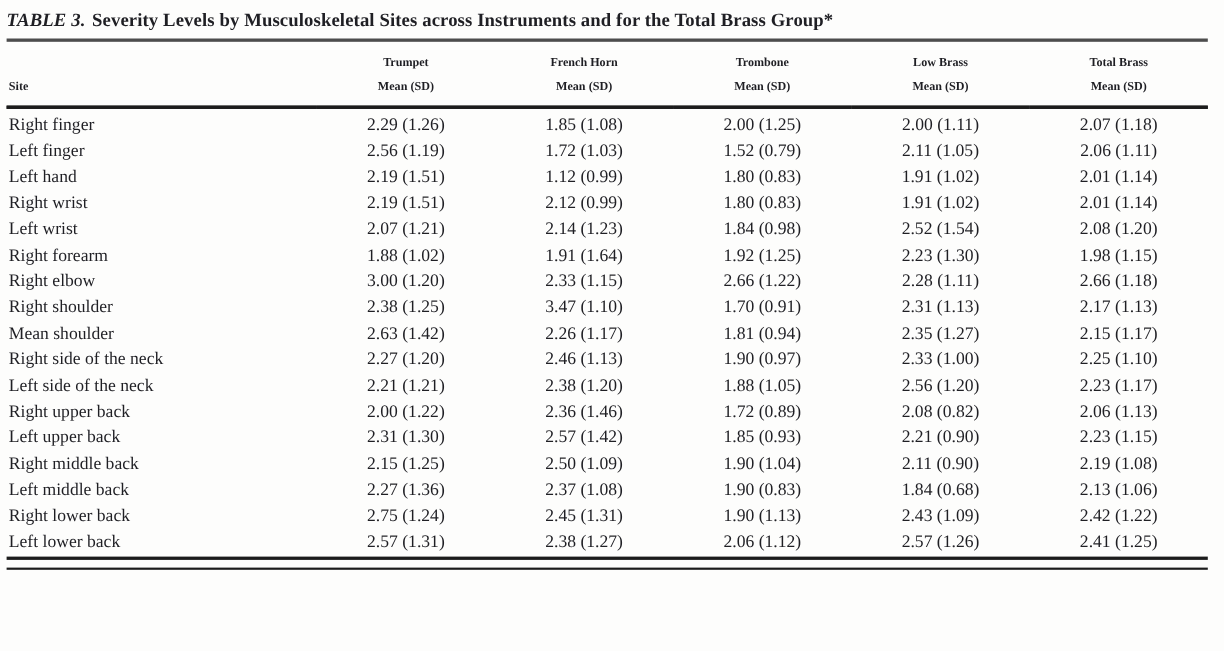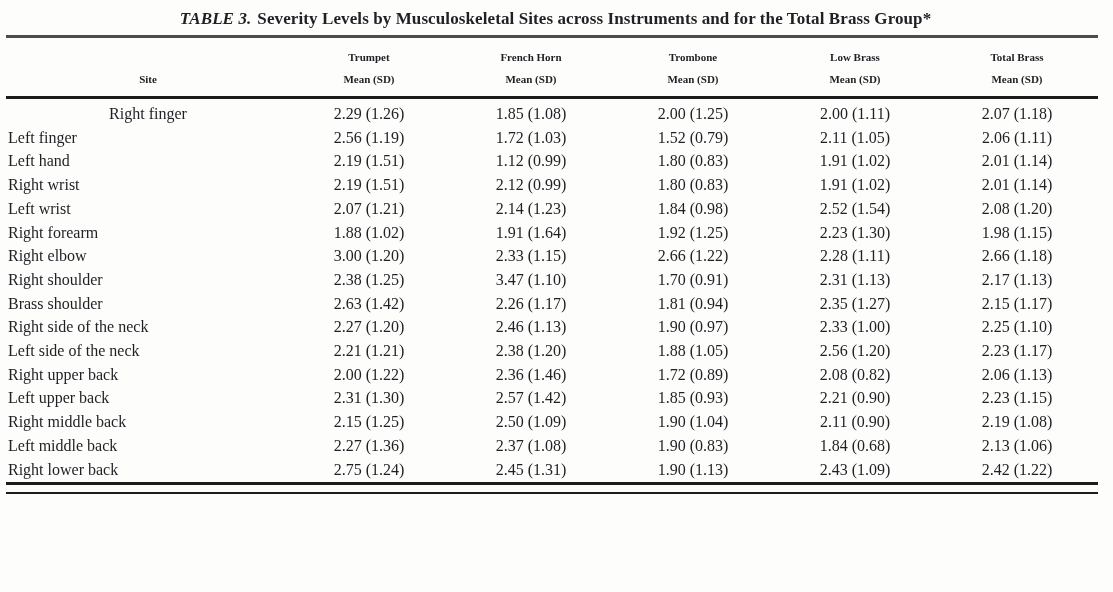--- a/index.html
+++ b/index.html
@@ -6,21 +6,20 @@
   body {
     width: 1113px; height: 592px;
     background: var(--page_bg, #fdfdfc);
     font-family: "Liberation Serif", "DejaVu Serif", serif;
     color: var(--text, #1f1f24);
     overflow: hidden;
   }
   .page { padding: 8px 8px 0 6px; }
 
   .caption {
-    text-align: center;
     font-size: 17px;
     line-height: 21px;
     font-weight: bold;
     margin: 0 0 6px 0;
     letter-spacing: 0.1px;
   }
   .caption .tlabel { font-style: italic; margin-right: 6px; }
 
   .rule-top {
     height: 0;
@@ -35,33 +34,33 @@
     table-layout: fixed;
   }
   thead th {
     font-size: 11px;
     font-weight: bold;
     vertical-align: bottom;
     padding: 8px 0 6px 0;
     border-bottom: 3px solid var(--rule, #1c1c1c);
     line-height: 22px;
   }
-  thead th.site-h { text-align: center; padding-left: 2px; }
+  thead th.site-h { text-align: left; padding-left: 2px; }
   thead th .h1, thead th .h2 { text-align: center; }
 
   tbody td {
     font-size: 16px;
     height: 23.7px;
     padding: 0;
     line-height: 23.7px;
     white-space: nowrap;
   }
   tbody td.site { text-align: left; padding-left: 2px; }
   tbody td.val  { text-align: center; }
-  tbody tr:first-child td { padding-top: 3px; text-align: center; }
+  tbody tr:first-child td { padding-top: 3px; }
 
   .rule-bottom {
     width: 1092px;
     height: 7px;
     border-top: 3px solid var(--rule, #1c1c1c);
     border-bottom: 2px solid var(--rule, #1c1c1c);
     margin-top: 1px;
   }
 </style>
 </head>
@@ -168,21 +167,21 @@
         </tr>
         <tr>
           <td class="site">Right shoulder</td>
           <td class="val">2.38 (1.25)</td>
           <td class="val">3.47 (1.10)</td>
           <td class="val">1.70 (0.91)</td>
           <td class="val">2.31 (1.13)</td>
           <td class="val">2.17 (1.13)</td>
         </tr>
         <tr>
-          <td class="site">Brass shoulder</td>
+          <td class="site">Mean shoulder</td>
           <td class="val">2.63 (1.42)</td>
           <td class="val">2.26 (1.17)</td>
           <td class="val">1.81 (0.94)</td>
           <td class="val">2.35 (1.27)</td>
           <td class="val">2.15 (1.17)</td>
         </tr>
         <tr>
           <td class="site">Right side of the neck</td>
           <td class="val">2.27 (1.20)</td>
           <td class="val">2.46 (1.13)</td>
@@ -231,18 +230,26 @@
           <td class="val">2.13 (1.06)</td>
         </tr>
         <tr>
           <td class="site">Right lower back</td>
           <td class="val">2.75 (1.24)</td>
           <td class="val">2.45 (1.31)</td>
           <td class="val">1.90 (1.13)</td>
           <td class="val">2.43 (1.09)</td>
           <td class="val">2.42 (1.22)</td>
         </tr>
+        <tr>
+          <td class="site">Left lower back</td>
+          <td class="val">2.57 (1.31)</td>
+          <td class="val">2.38 (1.27)</td>
+          <td class="val">2.06 (1.12)</td>
+          <td class="val">2.57 (1.26)</td>
+          <td class="val">2.41 (1.25)</td>
+        </tr>
       </tbody>
   </table>
 
   <div class="rule-bottom"></div>
 
 </div>
 
 </body></html>

